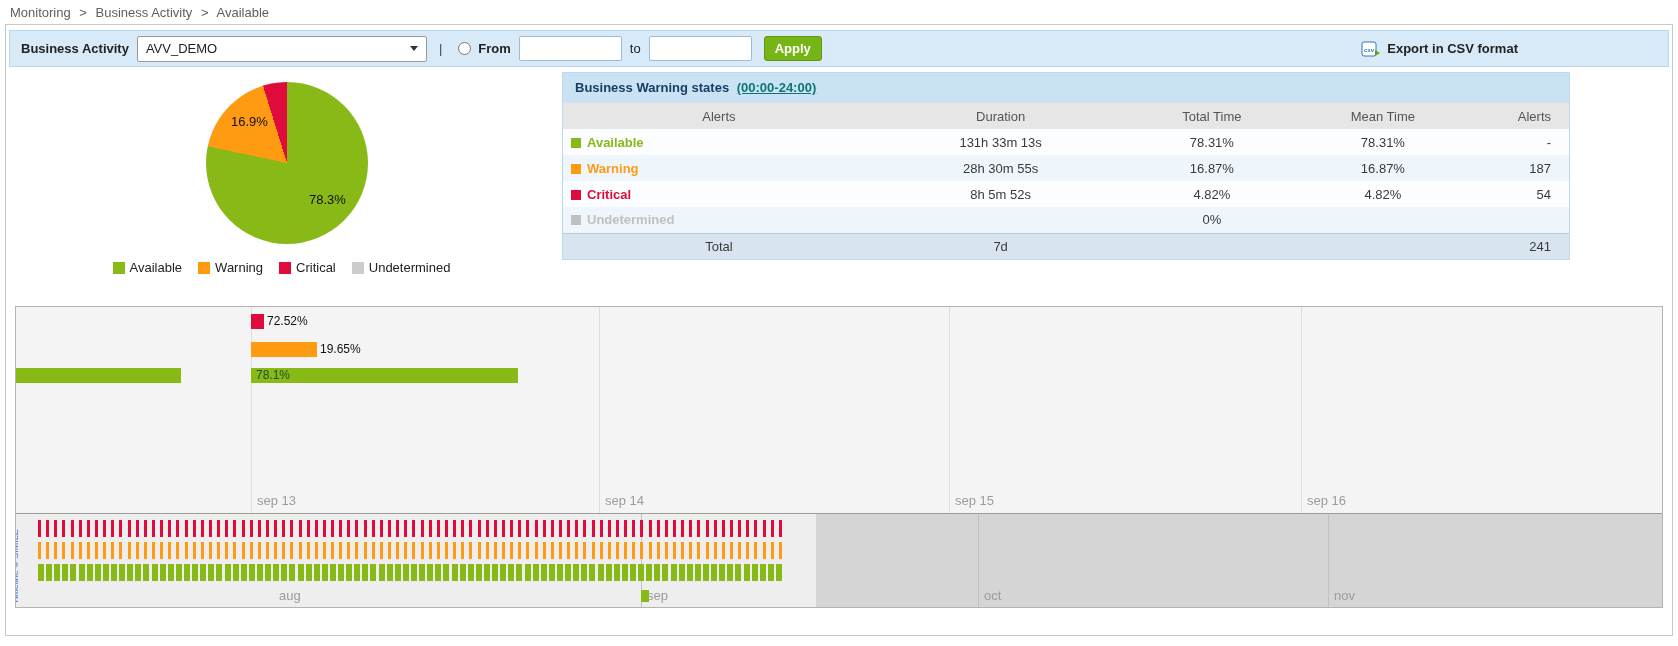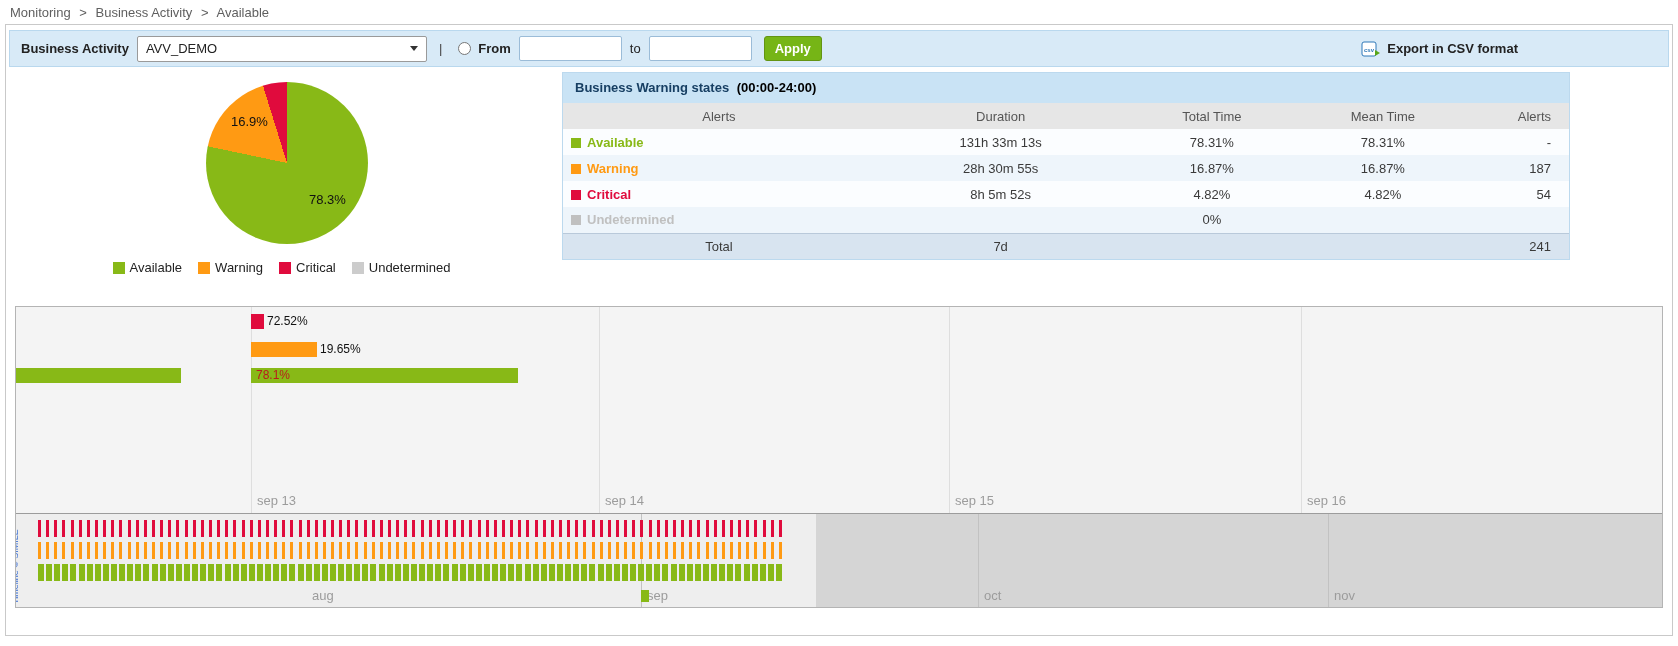--- a/index.html
+++ b/index.html
@@ -32,40 +32,40 @@
   .pie-label { position:absolute; font-size:13px; color:#111; }
   .pie-label.warn { left:222px; top:42px; }
   .pie-label.avail { left:300px; top:120px; }
   .legend { position:absolute; left:0; right:0; top:188px; display:flex; justify-content:center; gap:16px; font-size:13px; color:#222; }
   .legend-item { display:flex; align-items:center; gap:5px; }
   .swatch { width:12px; height:12px; display:inline-block; }
 
   
   .states-panel { width:1008px; margin-left:8px; border:1px solid #bcd9ee; align-self:flex-start; }
   .states-title { height:30px; line-height:30px; background:#c9e3f5; padding-left:12px; font-size:13px; font-weight:bold; color:#173f63; }
-  .states-title .suffix { color:#000000; margin-left:4px; }
+  .states-title .suffix { color:#0f766e; margin-left:4px;text-decoration:underline; }
   table.states { width:100%; border-collapse:collapse; font-size:13px; color:#3a3a3a; }
   table.states th { background:#e6e6e6; font-weight:normal; color:#555; height:26px; text-align:center; }
   table.states td { height:26px; text-align:center; }
   table.states tr.r0 { background:#fbfdff; }
   table.states tr.r1 { background:#eef5fb; }
   table.states td.status-cell { text-align:left; padding-left:8px; font-weight:bold; }
   table.states td.alerts-cell, table.states th.alerts-h { text-align:right; padding-right:18px; }
   table.states .sq { width:10px; height:10px; display:inline-block; margin-right:6px; vertical-align:-1px; }
   table.states tr.total { background:#d8e4f0; border-top:1px solid #b9c9da; }
   table.states tr.total td.status-cell { text-align:center; font-weight:normal; padding-left:0; }
 
   
   .timeline { margin:6px 9px 0 9px; height:302px; border:1px solid #b4b4b4; position:relative; overflow:hidden; }
   .tl-main { height:207px; background:#f4f4f4; position:relative; border-bottom:1px solid #9c9c9c; cursor:grab; }
   .vsep { position:absolute; top:0; bottom:0; width:1px; background:#dedede; }
   .date-label { position:absolute; bottom:5px; font-size:13px; color:#9c9c9c; }
   .tl-bar { position:absolute; height:15px; }
   .tl-bar-label { position:absolute; font-size:12px; color:#111; line-height:15px; }
-  .tl-bar-label.inside { color:#b91c1c; }
+  .tl-bar-label.inside { color:#14532d; }
   .tl-overview { height:93px; background:#d5d5d5; position:relative; cursor:grab; }
   .tl-highlight { position:absolute; left:0; top:0; width:800px; height:100%; background:#eeeeee; }
   .ovsep { position:absolute; top:0; bottom:0; width:1px; background:#c2c2c2; }
   .month-label { position:absolute; bottom:4px; font-size:13px; color:#9c9c9c; }
   .ticks { position:absolute; left:22px; top:6px; }
   .tick-row { display:flex; justify-content:space-between; width:745px; height:17px; margin-bottom:5px; }
   .tick { width:3px; height:100%; display:inline-block; }
   .tick-available .tick { width:6px; }
   .ov-marker { position:absolute; left:625px; top:76px; width:8px; height:12px; }
   .tl-credit { position:absolute; left:4px; bottom:3px; transform:rotate(-90deg); transform-origin:left bottom; font-size:9px; color:#3b6fd4; white-space:nowrap; }
@@ -499,21 +499,21 @@
             <span class="tick" style="background: rgb(136, 185, 23);"></span>
             <span class="tick" style="background: rgb(136, 185, 23);"></span>
             <span class="tick" style="background: rgb(136, 185, 23);"></span>
             <span class="tick" style="background: rgb(136, 185, 23);"></span>
             <span class="tick" style="background: rgb(136, 185, 23);"></span>
             <span class="tick" style="background: rgb(136, 185, 23);"></span>
             <span class="tick" style="background: rgb(136, 185, 23);"></span>
             <span class="tick" style="background: rgb(136, 185, 23);"></span>
           </div>
         </div>
-      <div class="month-label" style="left:296px">aug</div>
+      <div class="month-label" style="left:263px">aug</div>
       <div class="month-label" style="left:631px">sep</div>
       <div class="month-label" style="left:968px">oct</div>
       <div class="month-label" style="left:1318px">nov</div>
       <div class="ov-marker" style="background-color: rgb(136, 185, 23);"></div>
       <div class="tl-credit">Timeline © SIMILE</div>
     </div>
   </div>
 </div>
 
 </body></html>

